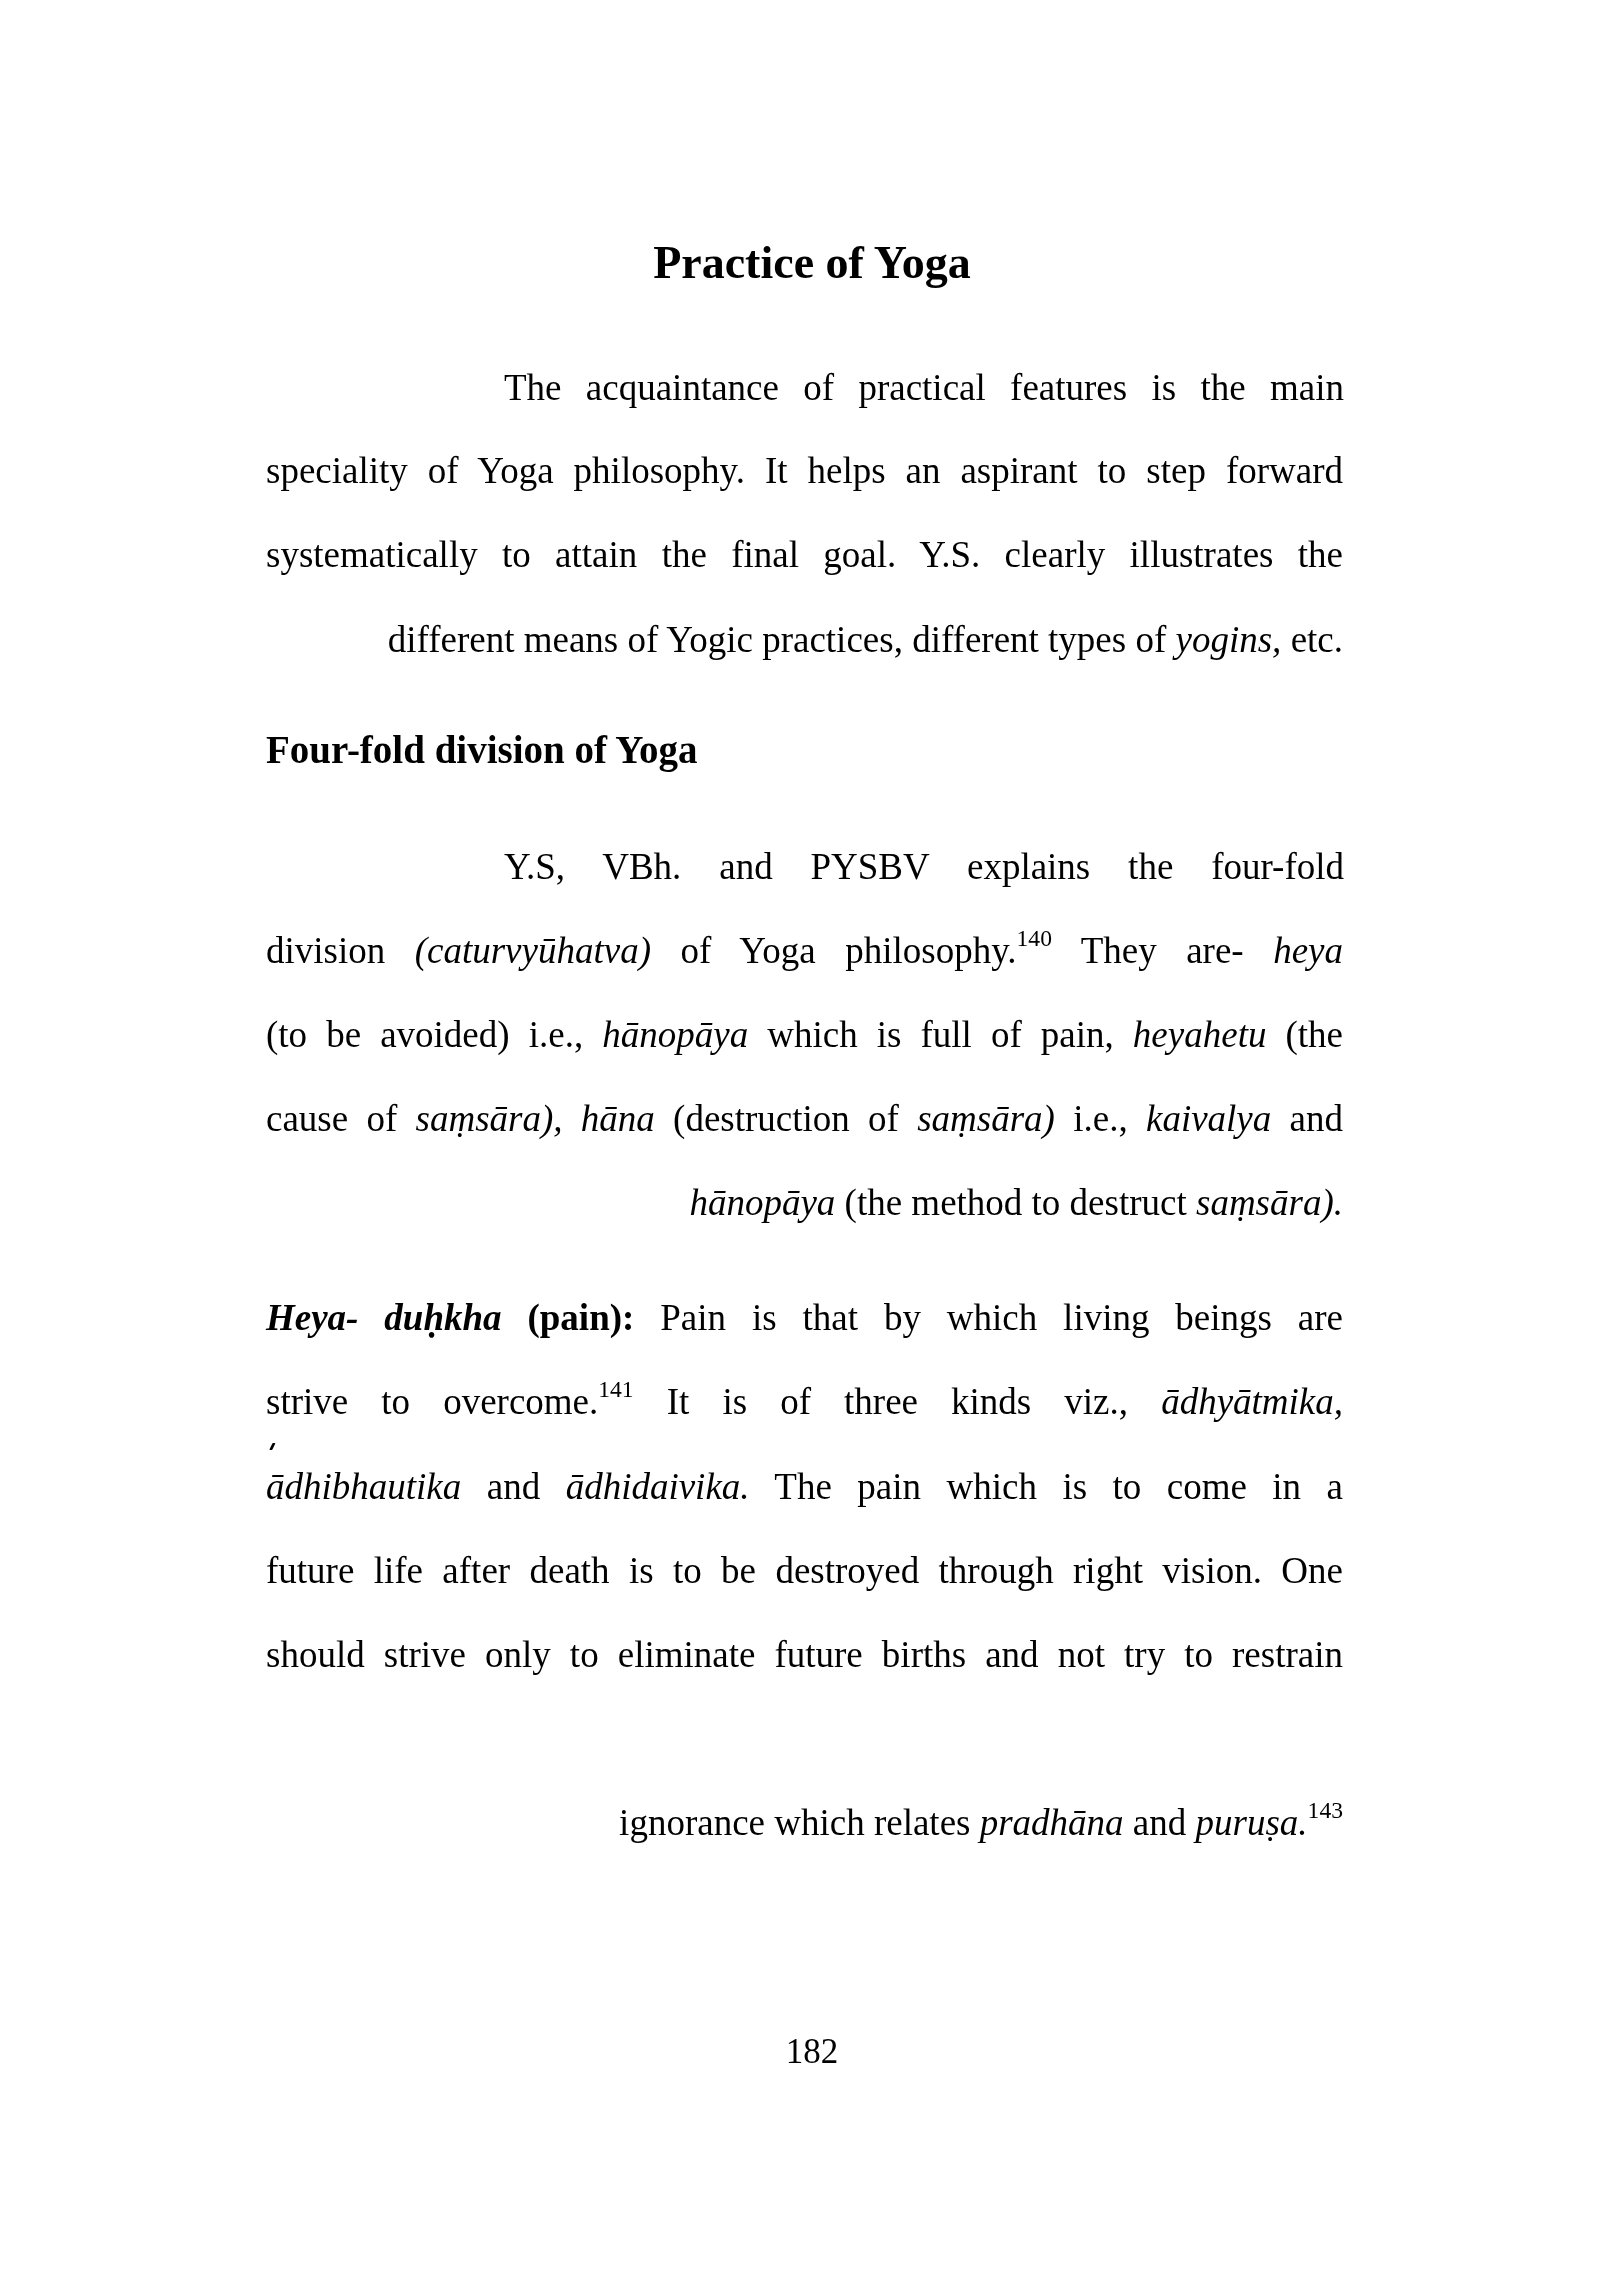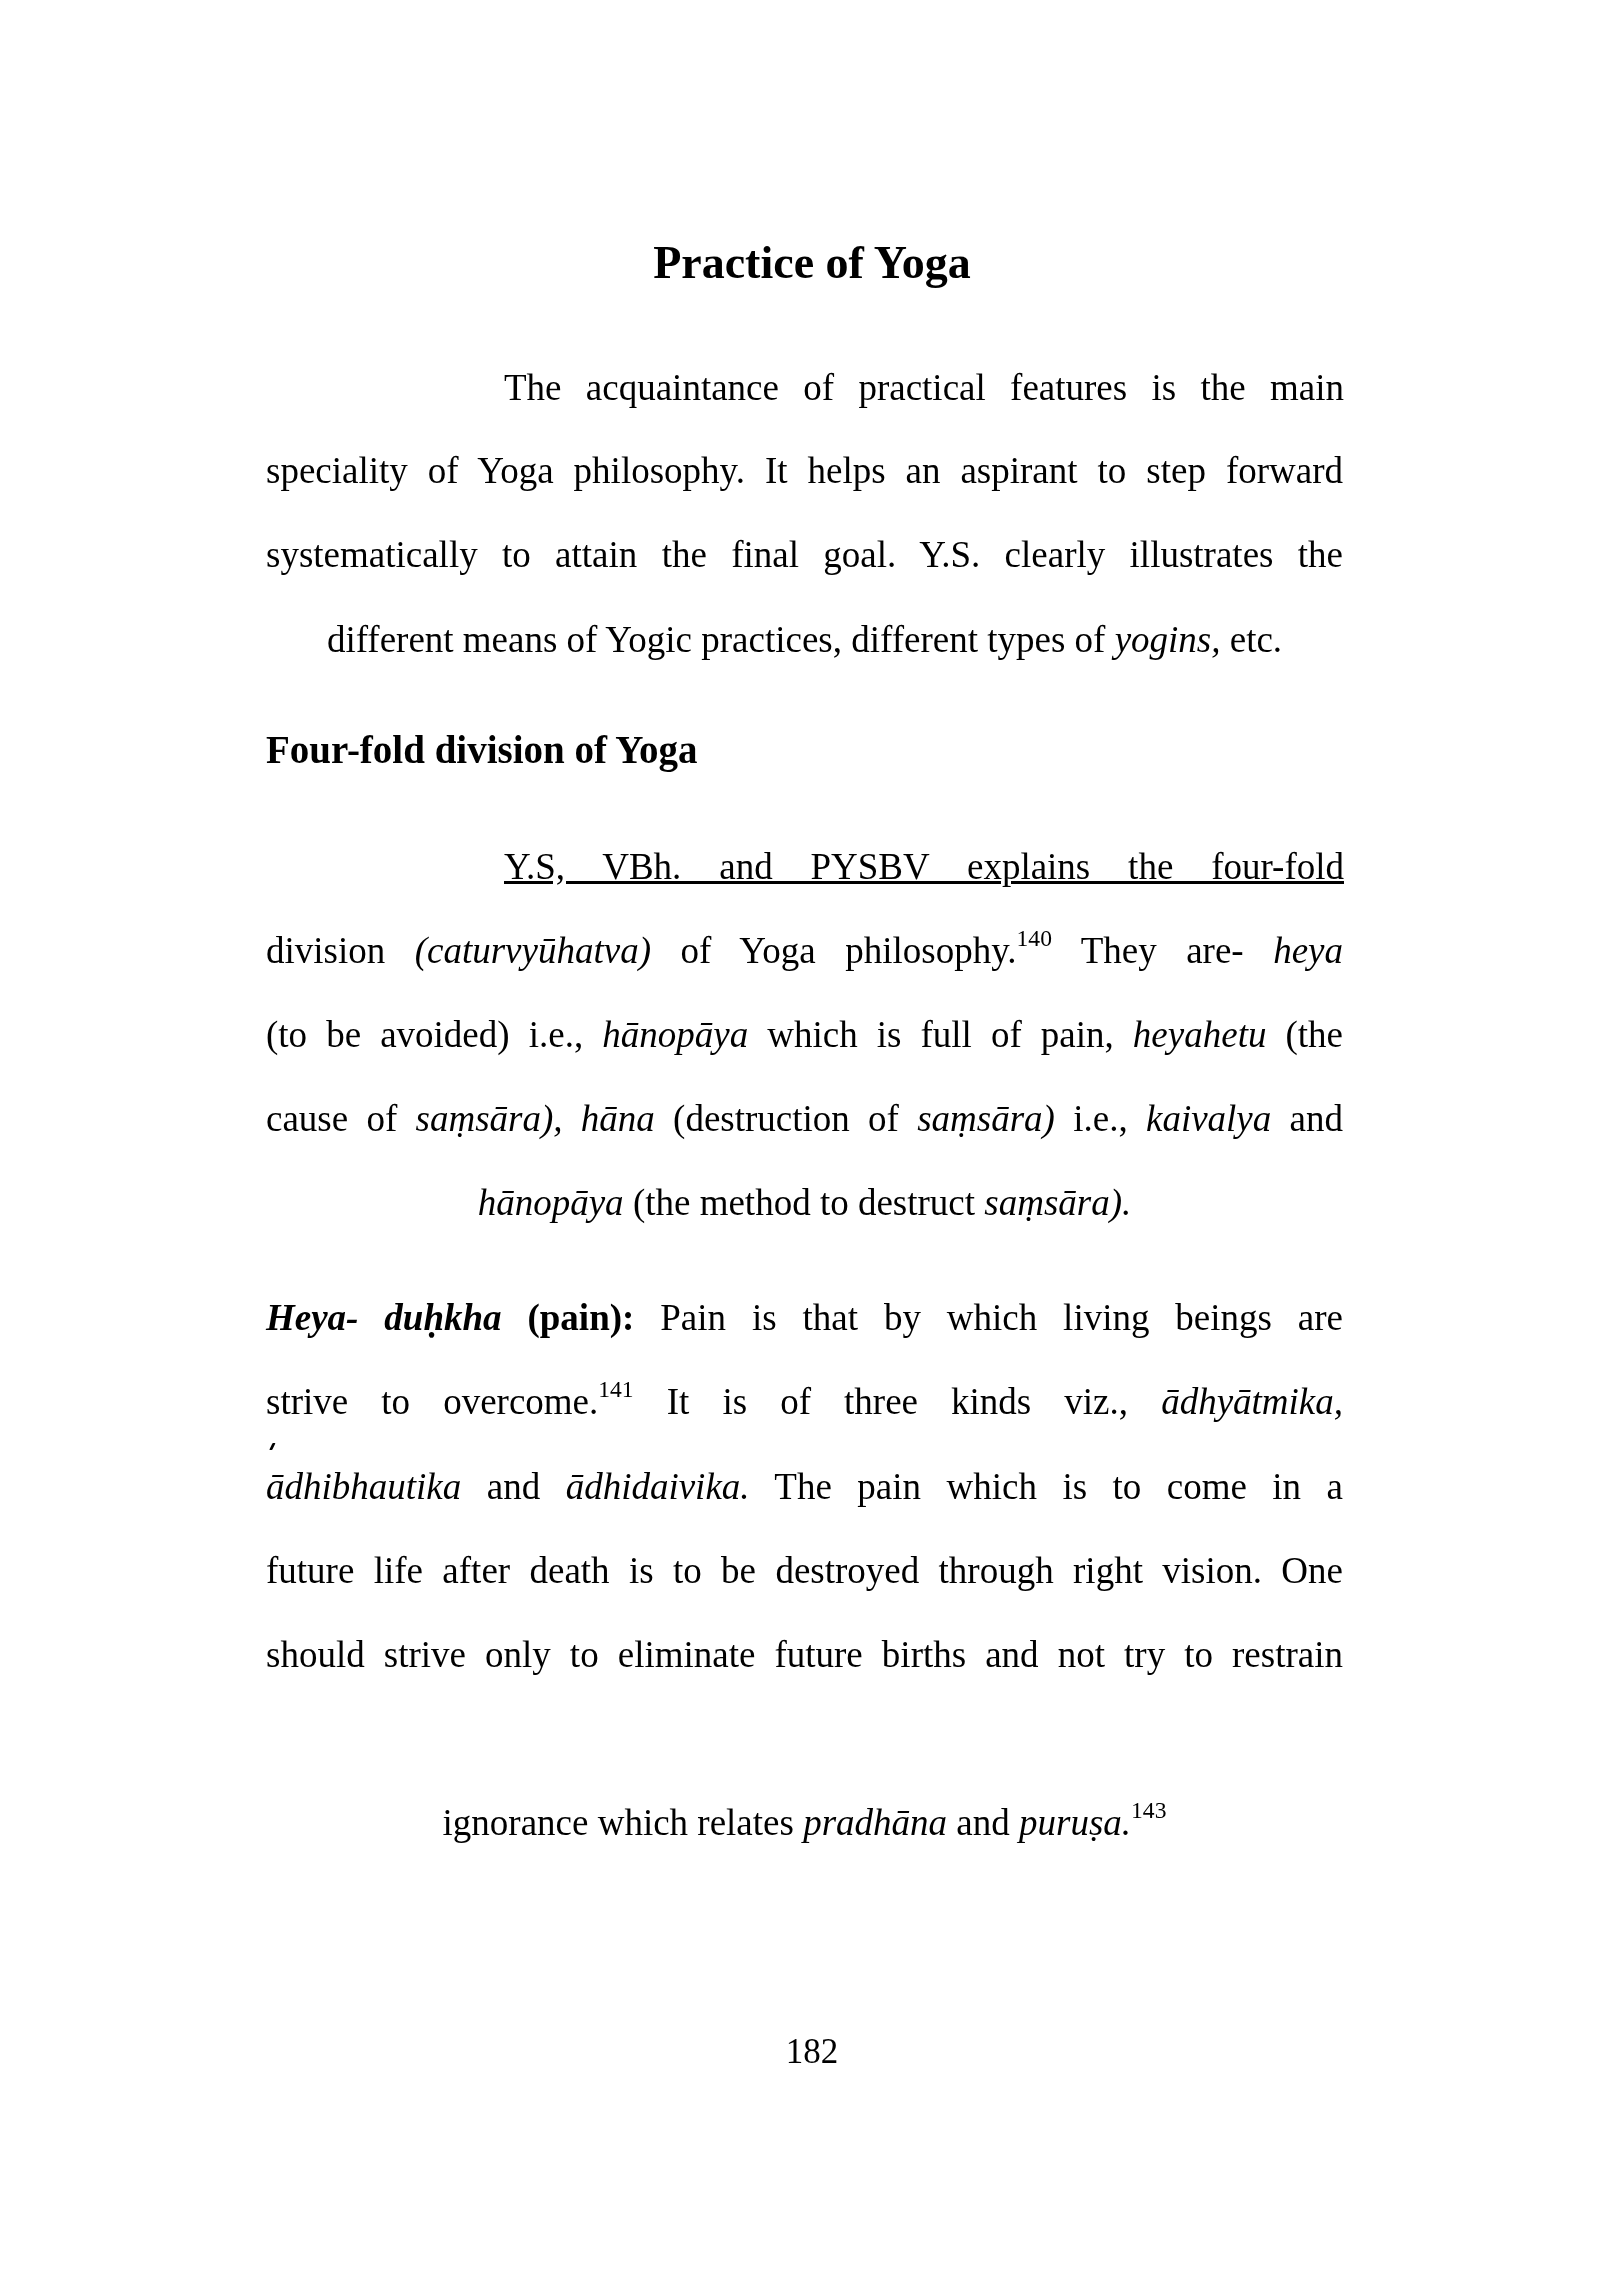--- a/index.html
+++ b/index.html
@@ -5,21 +5,21 @@
   html, body { margin: 0; padding: 0; background: #ffffff; }
   body { width: 1624px; height: 2295px; position: relative; overflow: hidden; }
   .page { position: absolute; left: 0; top: 0; width: 1624px; height: 2075px; background: #ffffff; color: #000000;
           font-family: "Liberation Serif", "DejaVu Serif", serif; }
   .title { position: absolute; left: 0; width: 1624px; top: 237px; text-align: center;
            font-weight: bold; font-size: 46px; line-height: 52px; }
   .title span { display: inline-block; margin-left: 0px; }
   .heading { position: absolute; left: 266px; font-weight: bold; font-size: 39px; line-height: 46px; white-space: nowrap; }
   .line { position: absolute; font-size: 37px; line-height: 42px; height: 42px; white-space: nowrap; }
   .line.full { text-align: justify; text-align-last: justify; white-space: normal; overflow: visible; }
-  .line.last { text-align: center; }
+  .line.last { text-align: right; }
   .l-indent { left: 504px; width: 840px; }
   .l-full { left: 266px; width: 1077px; }
   .it { font-style: italic; }
   .bi { font-style: italic; font-weight: bold; }
   .b { font-weight: bold; }
   sup.fn { font-size: 23.6px; line-height: 0; position: relative; top: -3.9px; vertical-align: super; }
   .tick { position: absolute; left: 271px; top: 1443px; width: 2.6px; height: 6.5px; background: #000;
           transform: skewX(-25deg); border-radius: 0.7px; }
   .pagenum { position: absolute; left: 0; width: 1624px; top: 2032px; text-align: center; font-size: 35px; line-height: 39px; }
 </style>
@@ -34,21 +34,21 @@
 
   <div class="line full l-indent" style="top:367px;">The acquaintance of practical features is the main</div>
   <div class="line full l-full" style="top:450px;">speciality of Yoga philosophy.  It helps an aspirant to step forward</div>
   <div class="line full l-full" style="top:534px;">systematically to attain the final goal.  Y.S. clearly illustrates the</div>
   <div class="line last l-full" style="top:619px;">
     <span>different means of Yogic practices, different types of </span><span class="it">yogins,</span><span> etc.</span>
   </div>
 
   <div class="heading" style="top:727px;">Four-fold division of Yoga</div>
 
-  <div class="line full l-indent" style="top:846px;text-decoration:underline;">Y.S, VBh. and PYSBV explains the four-fold</div>
+  <div class="line full l-indent" style="top:846px;">Y.S, VBh. and PYSBV explains the four-fold</div>
   <div class="line full l-full" style="top:930px;">
     <span>division </span>
     <span class="it">(caturvyūhatva)</span>
     <span> of Yoga philosophy.</span><sup class="fn">140</sup>
     <span>  They are- </span>
     <span class="it">heya</span>
   </div>
   <div class="line full l-full" style="top:1014px;">
     <span>(to be avoided) i.e., </span>
     <span class="it">hānopāya</span>

